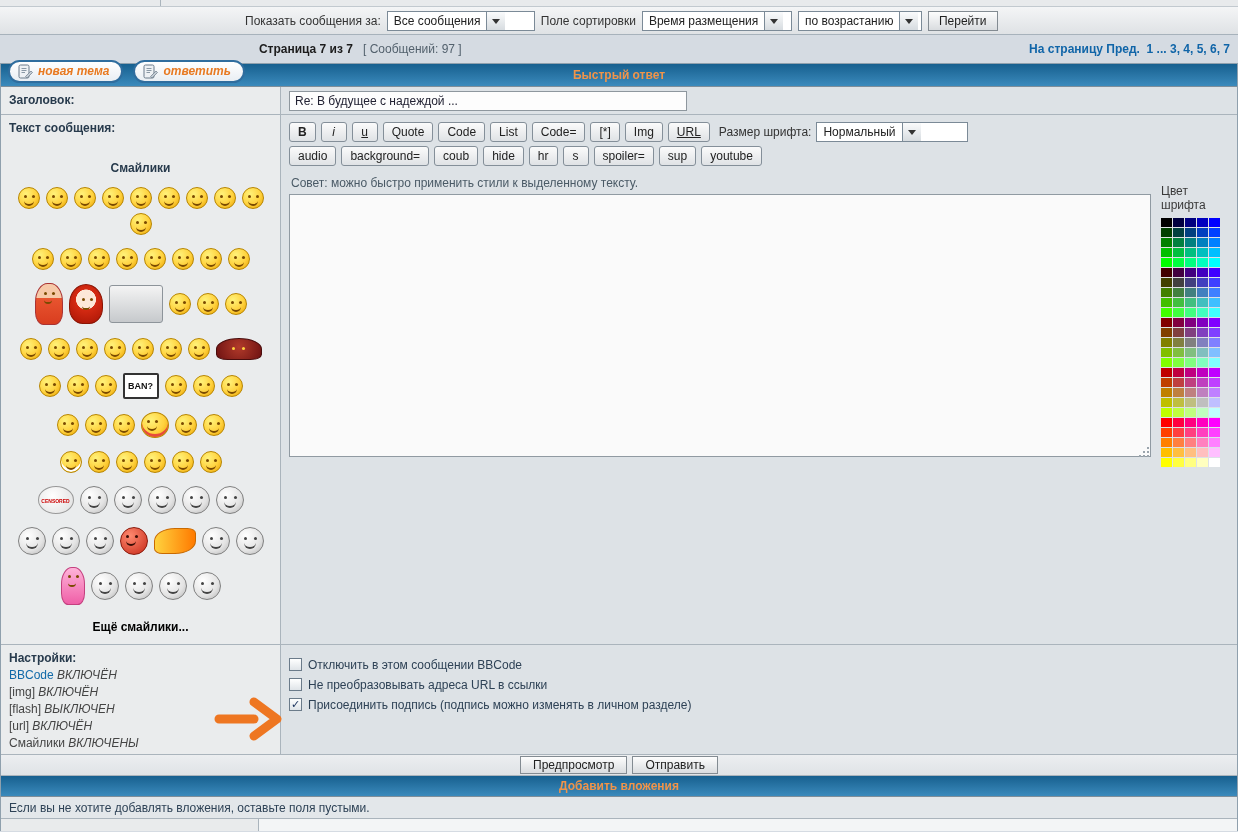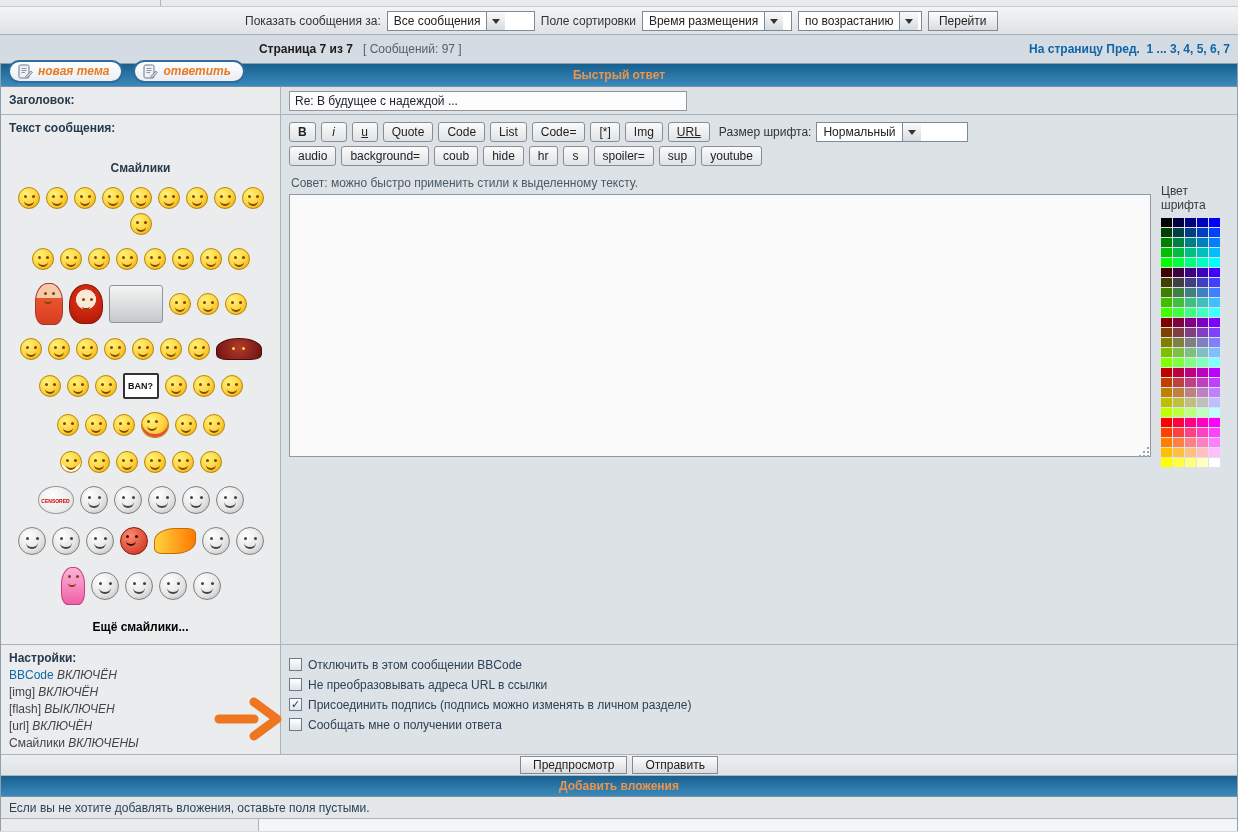--- a/index.html
+++ b/index.html
@@ -426,24 +426,20 @@
           <label class="cbrow">
             <span class="cb"></span>
             <span class="cbl">Не преобразовывать адреса URL в ссылки</span>
           </label>
           <label class="cbrow">
             <span class="cb checked">
               <span class="tick">✓</span>
             </span>
             <span class="cbl">Присоединить подпись (подпись можно изменять в личном разделе)</span>
           </label>
-          <label class="cbrow">
-            <span class="cb"></span>
-            <span class="cbl">Сообщать мне о получении ответа</span>
-          </label>
         </div>
     </div>
 
     <div class="submitrow">
       <button class="btn3d">Предпросмотр</button>
       <button class="btn3d primary">Отправить</button>
     </div>
 
     <div class="thead" style="height:21px;">
       <span>Добавить вложения</span>

